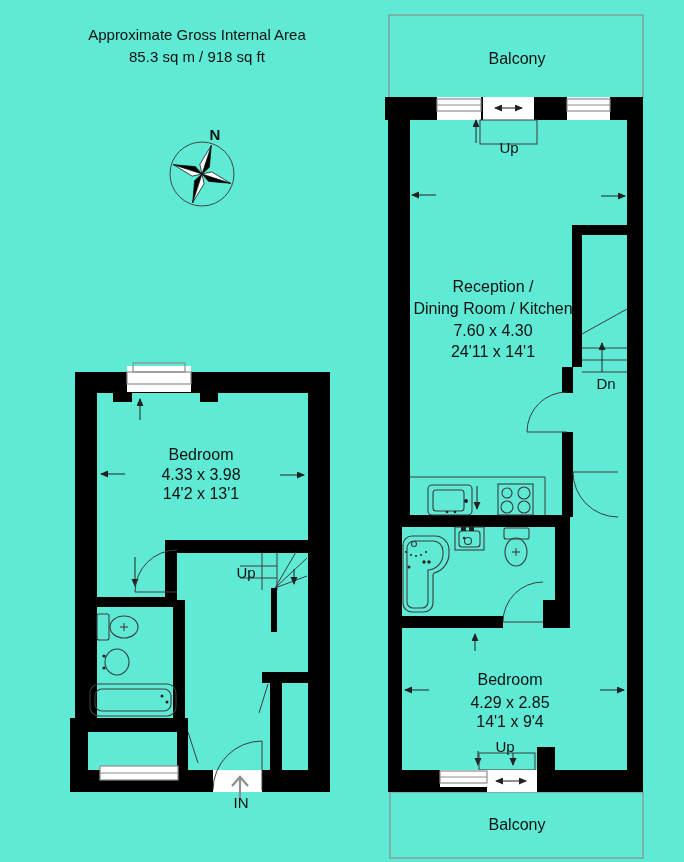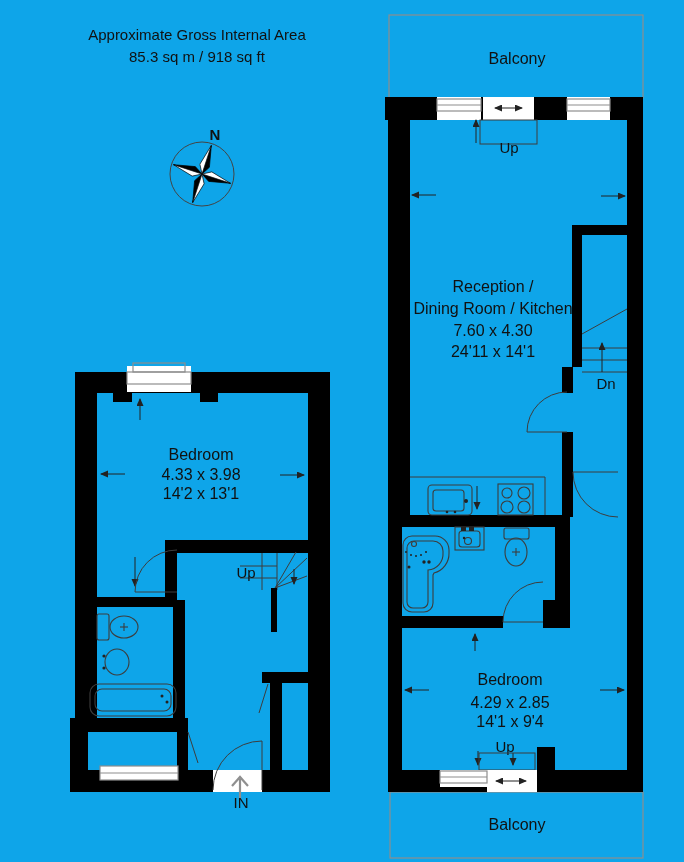--- a/index.html
+++ b/index.html
@@ -1,16 +1,16 @@
 <!DOCTYPE html>
 <html><head>
 <meta charset="utf-8">
 <style>
   html,body{margin:0;padding:0;background:#fff;}
-  .page{position:relative;width:684px;height:862px;background:#0ea5e9;overflow:hidden;}
+  .page{position:relative;width:684px;height:862px;background:#5eead4;overflow:hidden;}
   svg{position:absolute;left:0;top:0;}
   text{font-family:"Liberation Sans", sans-serif;fill:#111;}
   .t-header{font-size:15px;}
   .t-room{font-size:16px;}
   .t-small{font-size:15px;}
   .t-n{font-size:15px;font-weight:bold;}
   .wall{fill:#000;}
   .thin{stroke:#3d3d3d;stroke-width:1;fill:none;}
   .fix{stroke:#3d3d3d;stroke-width:1.1;fill:none;}
   .dot{fill:#222;stroke:none;}

